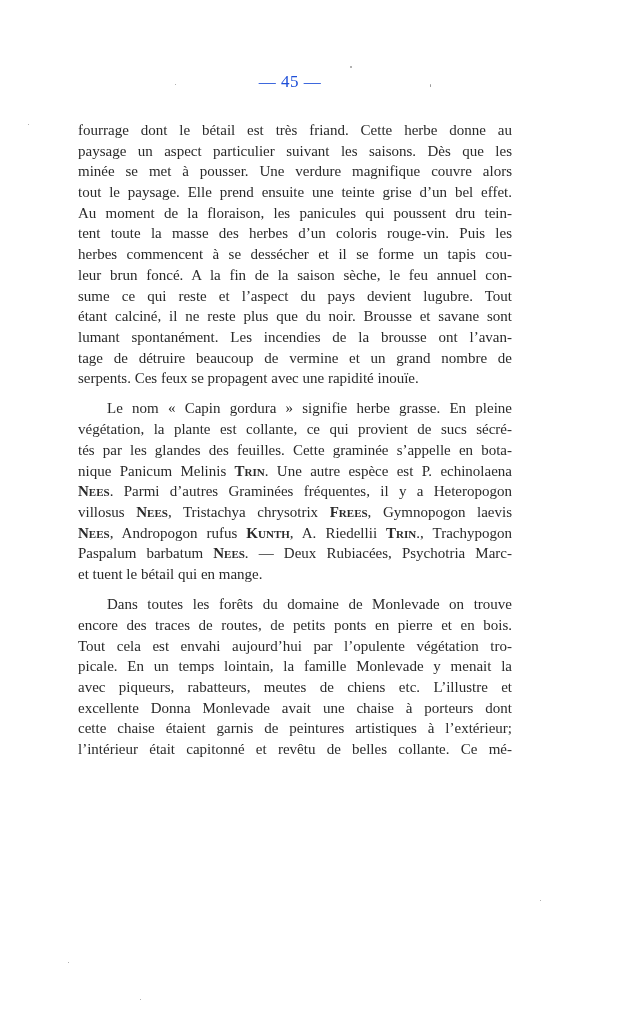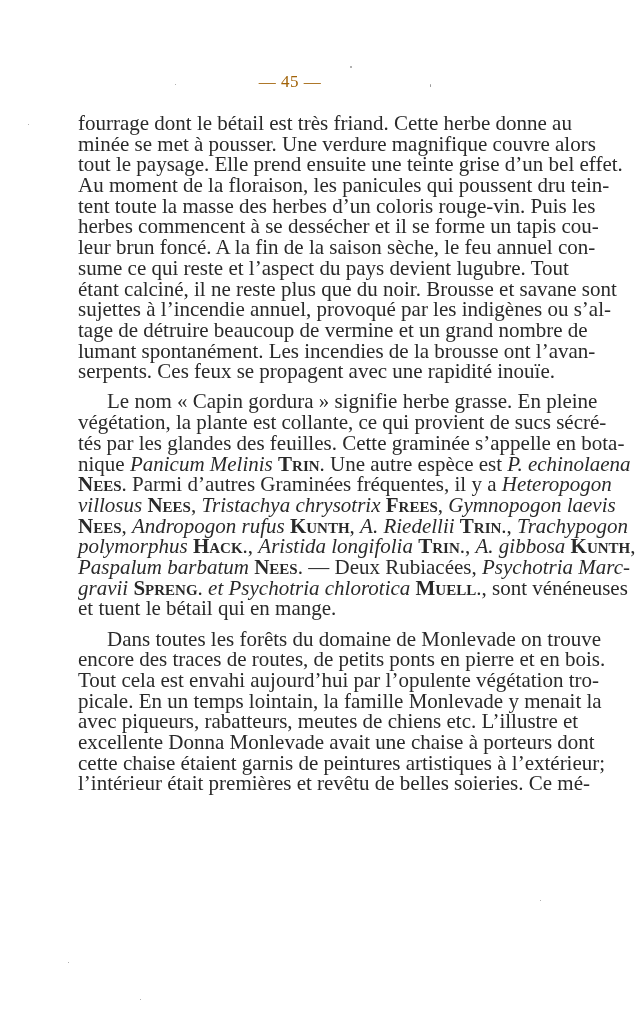--- a/index.html
+++ b/index.html
@@ -2,80 +2,78 @@
 <html><head>
 <meta charset="utf-8">
 <style>
   html, body { margin: 0; padding: 0; }
   body {
     width: 640px; height: 1009px; background: #ffffff; position: relative; overflow: hidden;
     font-family: "Liberation Serif", "DejaVu Serif", serif; color: #2a2a2a;
   }
   .page-number {
     position: absolute; top: 72px; left: 0; width: 580px; text-align: center;
-    font-size: 17px; color: #a16207; letter-spacing: 0.5px;
+    font-size: 17px; color: #1d4ed8; letter-spacing: 0.5px;
   }
   .text-block {
-    position: absolute; left: 78px; top: 113px; width: 434px;
-    font-size: 21px; line-height: 20.7px;
+    position: absolute; left: 78px; top: 120px; width: 434px;
+    font-size: 15px; line-height: 20.7px;
   }
   .para { margin: 0 0 9.5px 0; }
   .line {
     display: block; white-space: nowrap; text-align: justify; text-align-last: justify;
     height: 20.7px; overflow: visible;
   }
   .line.last { text-align-last: left; font-family: Liberation Serif, serif; }
   .line.indent { padding-left: 29px; }
-  .seg-i { font-style: italic; }
+  .seg-i { }
   .seg-sc { font-variant: small-caps; font-weight: bold; }
   .speck { position: absolute; width: 2px; height: 2px; background: #999; border-radius: 1px; }
 </style>
 </head>
 <body>
 
 <div>
   <div class="page-number">— 45 —</div>
   <div class="text-block" id="text-block">
       <div class="para">
         <span class="line"><span>fourrage dont le bétail est très friand. Cette herbe donne au</span></span>
+        <span class="line"><span>paysage un aspect particulier suivant les saisons. Dès que les</span></span>
         <span class="line"><span>minée se met à pousser. Une verdure magnifique couvre alors</span></span>
         <span class="line"><span>tout le paysage. Elle prend ensuite une teinte grise d’un bel effet.</span></span>
         <span class="line"><span>Au moment de la floraison, les panicules qui poussent dru tein-</span></span>
         <span class="line"><span>tent toute la masse des herbes d’un coloris rouge-vin. Puis les</span></span>
         <span class="line"><span>herbes commencent à se dessécher et il se forme un tapis cou-</span></span>
         <span class="line"><span>leur brun foncé. A la fin de la saison sèche, le feu annuel con-</span></span>
         <span class="line"><span>sume ce qui reste et l’aspect du pays devient lugubre. Tout</span></span>
         <span class="line"><span>étant calciné, il ne reste plus que du noir. Brousse et savane sont</span></span>
-        <span class="line"><span>sujettes à l’incendie annuel, provoqué par les indigènes ou s’al-</span></span>
+        <span class="line"><span>lumant spontanément. Les incendies de la brousse ont l’avan-</span></span>
         <span class="line"><span>tage de détruire beaucoup de vermine et un grand nombre de</span></span>
-        <span class="line"><span>lumant spontanément. Les incendies de la brousse ont l’avan-</span></span>
         <span class="line last"><span>serpents. Ces feux se propagent avec une rapidité inouïe.</span></span>
       </div>
       <div class="para">
         <span class="line indent"><span>Le nom « Capin gordura » signifie herbe grasse. En pleine</span></span>
         <span class="line"><span>végétation, la plante est collante, ce qui provient de sucs sécré-</span></span>
         <span class="line"><span>tés par les glandes des feuilles. Cette graminée s’appelle en bota-</span></span>
         <span class="line"><span>nique </span><span class="seg-i">Panicum Melinis</span><span> </span><span class="seg-sc">Trin</span><span>. Une autre espèce est </span><span class="seg-i">P. echinolaena</span></span>
         <span class="line"><span class="seg-sc">Nees</span><span>. Parmi d’autres Graminées fréquentes, il y a </span><span class="seg-i">Heteropogon</span></span>
         <span class="line"><span class="seg-i">villosus</span><span> </span><span class="seg-sc">Nees</span><span>, </span><span class="seg-i">Tristachya chrysotrix</span><span> </span><span class="seg-sc">Frees</span><span>, </span><span class="seg-i">Gymnopogon laevis</span></span>
         <span class="line"><span class="seg-sc">Nees</span><span>, </span><span class="seg-i">Andropogon rufus</span><span> </span><span class="seg-sc">Kunth</span><span>, </span><span class="seg-i">A. Riedellii</span><span> </span><span class="seg-sc">Trin</span><span>., </span><span class="seg-i">Trachypogon</span></span>
-        <span class="line"><span class="seg-i">polymorphus</span><span> </span><span class="seg-sc">Hack</span><span>., </span><span class="seg-i">Aristida longifolia</span><span> </span><span class="seg-sc">Trin</span><span>., </span><span class="seg-i">A. gibbosa</span><span> </span><span class="seg-sc">Kunth</span><span>,</span></span>
         <span class="line"><span class="seg-i">Paspalum barbatum</span><span> </span><span class="seg-sc">Nees</span><span>. — Deux Rubiacées, </span><span class="seg-i">Psychotria Marc-</span></span>
-        <span class="line"><span class="seg-i">gravii</span><span> </span><span class="seg-sc">Spreng</span><span>. </span><span class="seg-i">et Psychotria chlorotica</span><span> </span><span class="seg-sc">Muell</span><span>., sont vénéneuses</span></span>
         <span class="line last"><span>et tuent le bétail qui en mange.</span></span>
       </div>
       <div class="para">
         <span class="line indent"><span>Dans toutes les forêts du domaine de Monlevade on trouve</span></span>
         <span class="line"><span>encore des traces de routes, de petits ponts en pierre et en bois.</span></span>
         <span class="line"><span>Tout cela est envahi aujourd’hui par l’opulente végétation tro-</span></span>
         <span class="line"><span>picale. En un temps lointain, la famille Monlevade y menait la</span></span>
         <span class="line"><span>avec piqueurs, rabatteurs, meutes de chiens etc. L’illustre et</span></span>
         <span class="line"><span>excellente Donna Monlevade avait une chaise à porteurs dont</span></span>
         <span class="line"><span>cette chaise étaient garnis de peintures artistiques à l’extérieur;</span></span>
-        <span class="line"><span>l’intérieur était premières et revêtu de belles soieries. Ce mé-</span></span>
+        <span class="line"><span>l’intérieur était capitonné et revêtu de belles collante. Ce mé-</span></span>
       </div>
     </div>
 
   <span class="speck" style="left:350px;top:66px;"></span>
   <span class="speck" style="left:175px;top:84px;width:1px;height:1px;"></span>
   <span class="speck" style="left:430px;top:84px;width:1px;height:3px;"></span>
   <span class="speck" style="left:28px;top:124px;width:1px;height:1px;"></span>
   <span class="speck" style="left:68px;top:962px;width:1px;height:1px;"></span>
   <span class="speck" style="left:140px;top:999px;width:1px;height:1px;"></span>
   <span class="speck" style="left:540px;top:900px;width:1px;height:1px;"></span>

